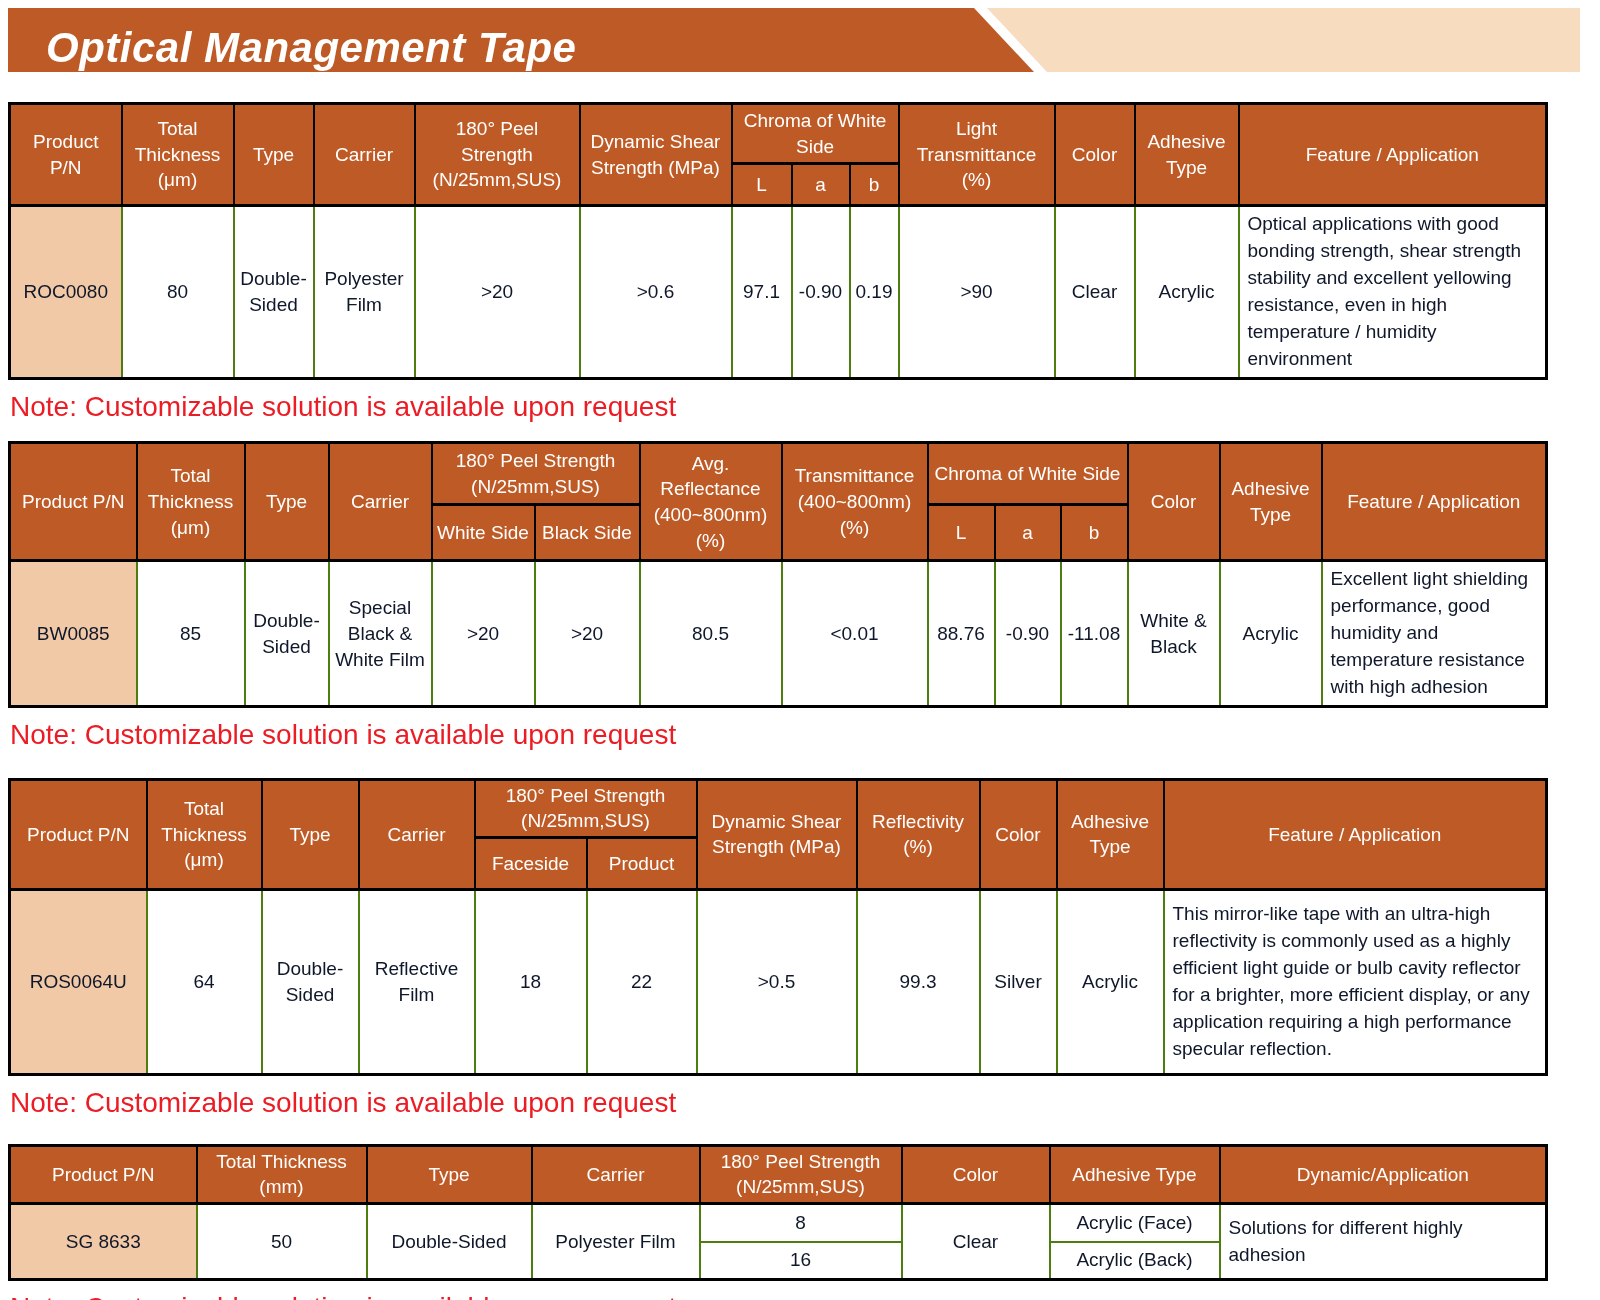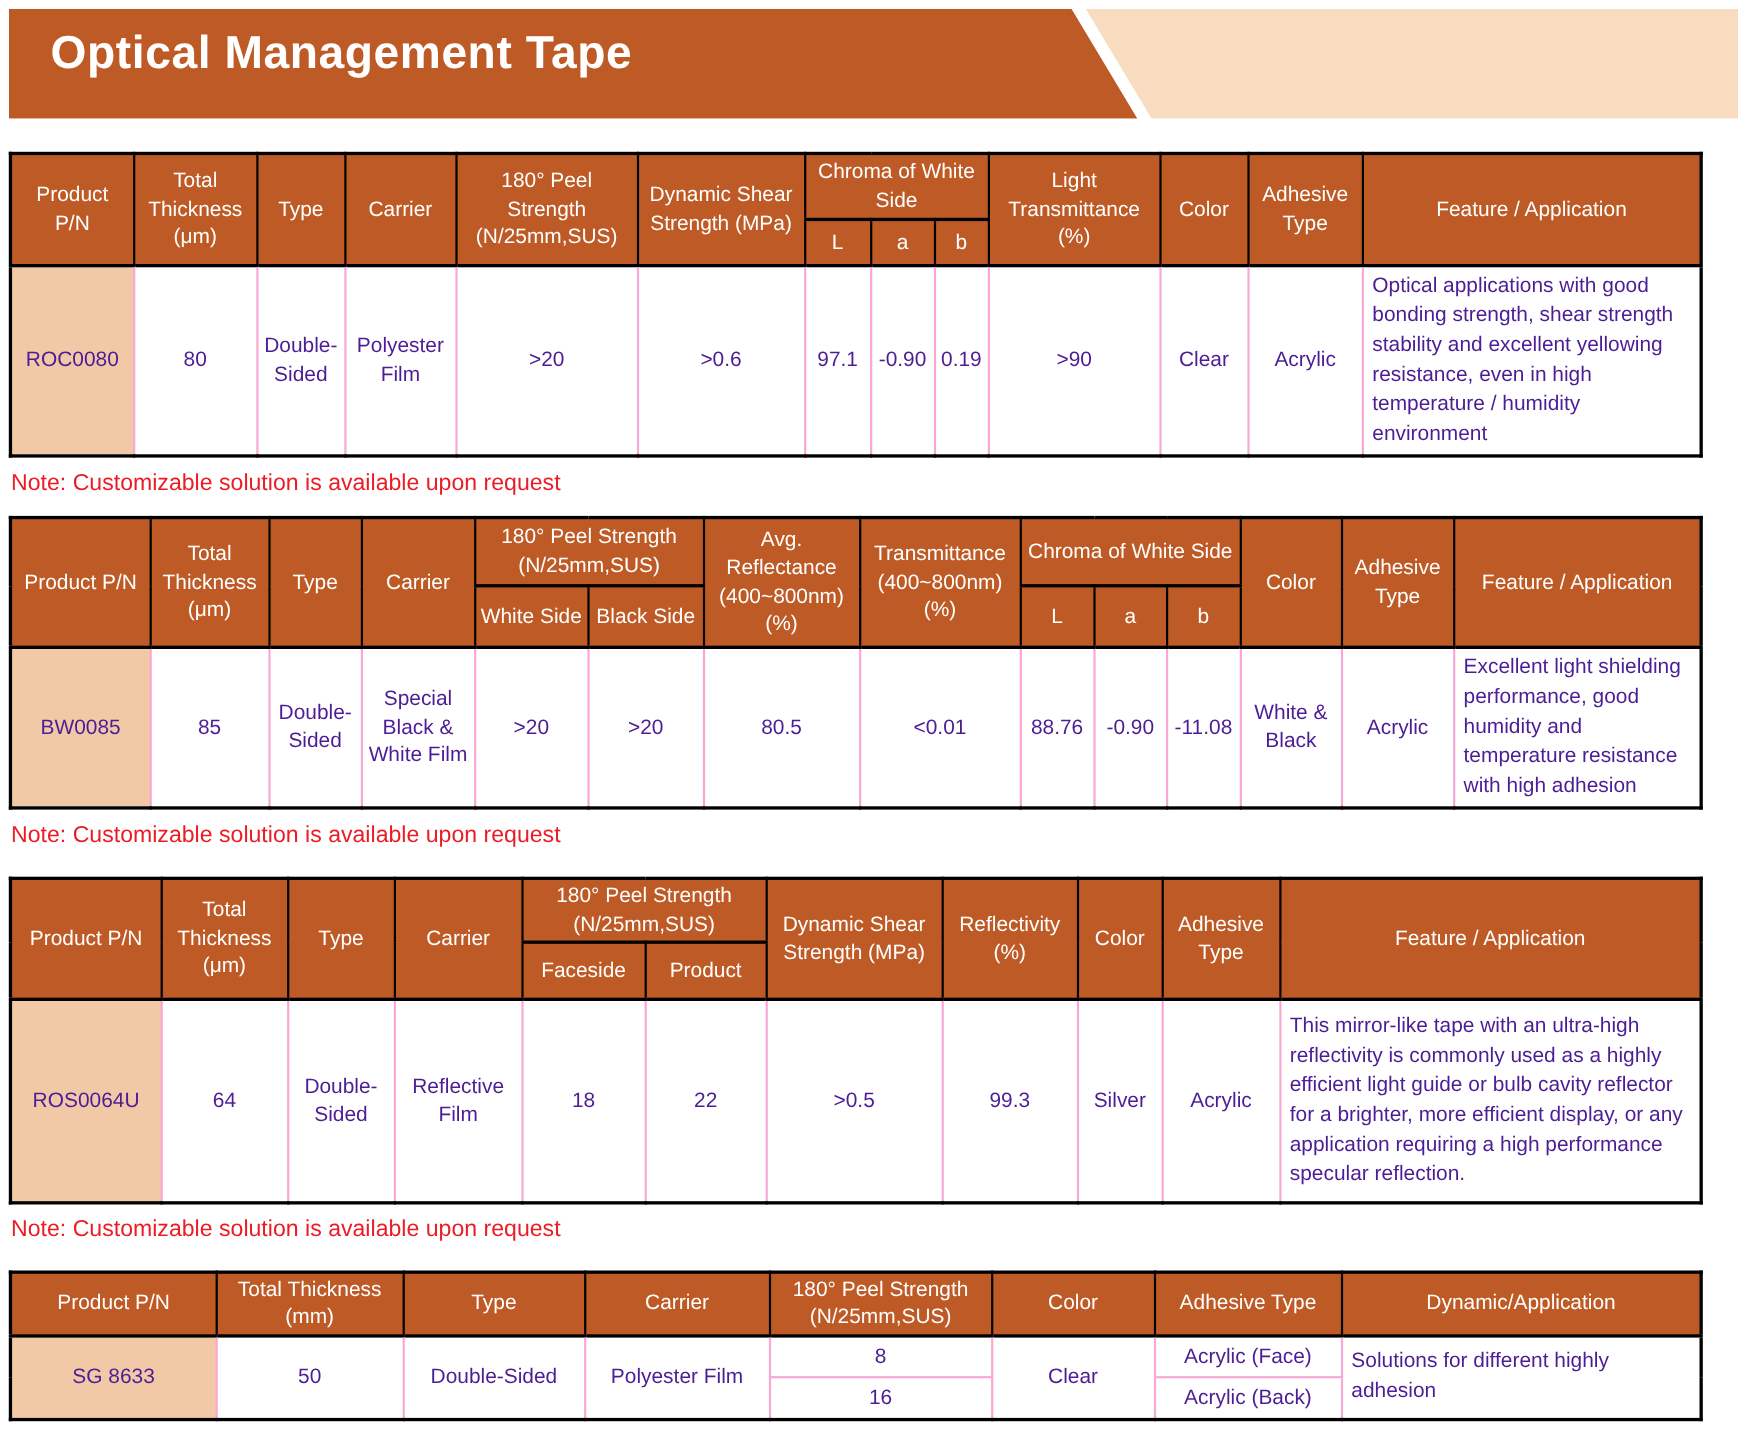--- a/index.html
+++ b/index.html
@@ -5,21 +5,21 @@
   * { margin:0; padding:0; box-sizing:border-box; }
   html,body { background:#ffffff; }
   body {
     width:1600px; height:1300px;
     font-family:"Liberation Sans", sans-serif;
     overflow:hidden;
   }
   .page { padding:8px 0 0 8px; }
 
   
-  .banner { position:relative; width:1572px; height:100px; }
+  .banner { position:relative; width:1572px; height:64px;font-style:italic; }
   .banner-main {
     position:absolute; inset:0;
     background:#BE5A25;
     clip-path:polygon(0 0, 966px 0, 1026px 100%, 0 100%);
   }
   .banner-accent {
     position:absolute; inset:0;
     background:#F8DCC0;
     clip-path:polygon(979px 0, 100% 0, 100% 100%, 1039px 100%);
   }
@@ -34,23 +34,23 @@
     border-collapse:collapse; table-layout:fixed;
     width:1537px; border:3px solid #000;
   }
   th {
     background:#BE5A25; color:#ffffff; font-weight:400;
     font-size:19px; text-align:center; vertical-align:middle;
     border:2px solid #000; padding:2px 4px; line-height:1.35;
   }
   thead th { border-bottom-width:3px; }
   td {
-    background:#ffffff; color:#4c1d95; font-size:19px;
+    background:#ffffff; color:#0f172a; font-size:19px;
     text-align:center; vertical-align:middle;
-    border:2px solid #f9a8d4; padding:2px 4px; line-height:1.35;
+    border:2px solid #4d7c0f; padding:2px 4px; line-height:1.35;
   }
   td.product { background:#F2C9A6; }
   td.feature { text-align:left; padding:4px 8px; line-height:1.42; }
 
   .t1 { margin-top:30px; }
   .t1 thead tr.hr1 { height:60px; }
   .t1 thead tr.hr2 { height:42px; }
   .t1 tbody tr { height:168px; }
 
   .t2 { margin-top:18px; }
@@ -61,21 +61,21 @@
   .t3 { margin-top:26px; }
   .t3 thead tr.hr1 { height:56px; }
   .t3 thead tr.hr2 { height:52px; }
   .t3 tbody tr { height:185px; }
 
   .t4 { margin-top:24px; }
   .t4 thead tr.hr1 { height:55px; }
   .t4 tbody tr { height:38px; }
 
   .note {
-    color:#EC1C24; font-size:21px;
+    color:#EC1C24; font-size:28px;
     margin:10px 0 0 2px; line-height:1.2;
   }
 </style>
 </head>
 <body>
 
 <div class="page">
 
   <div class="banner">
     <div class="banner-main"></div>

